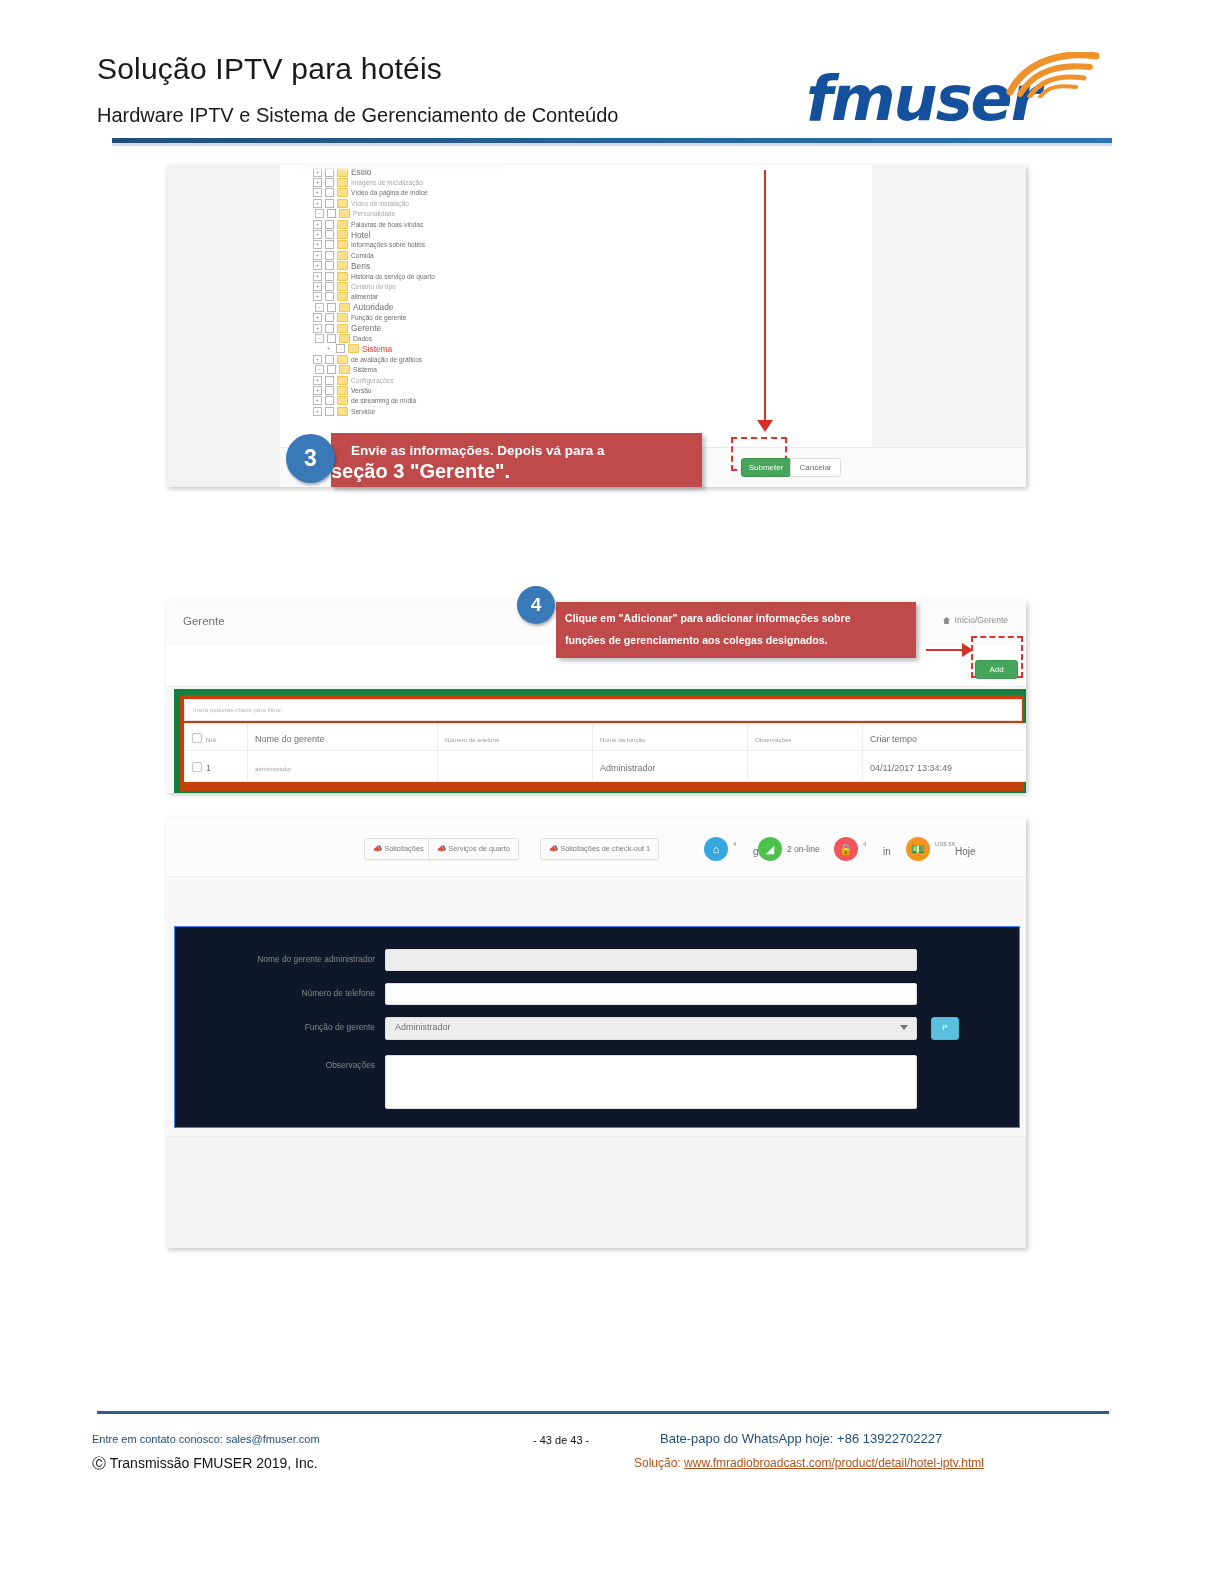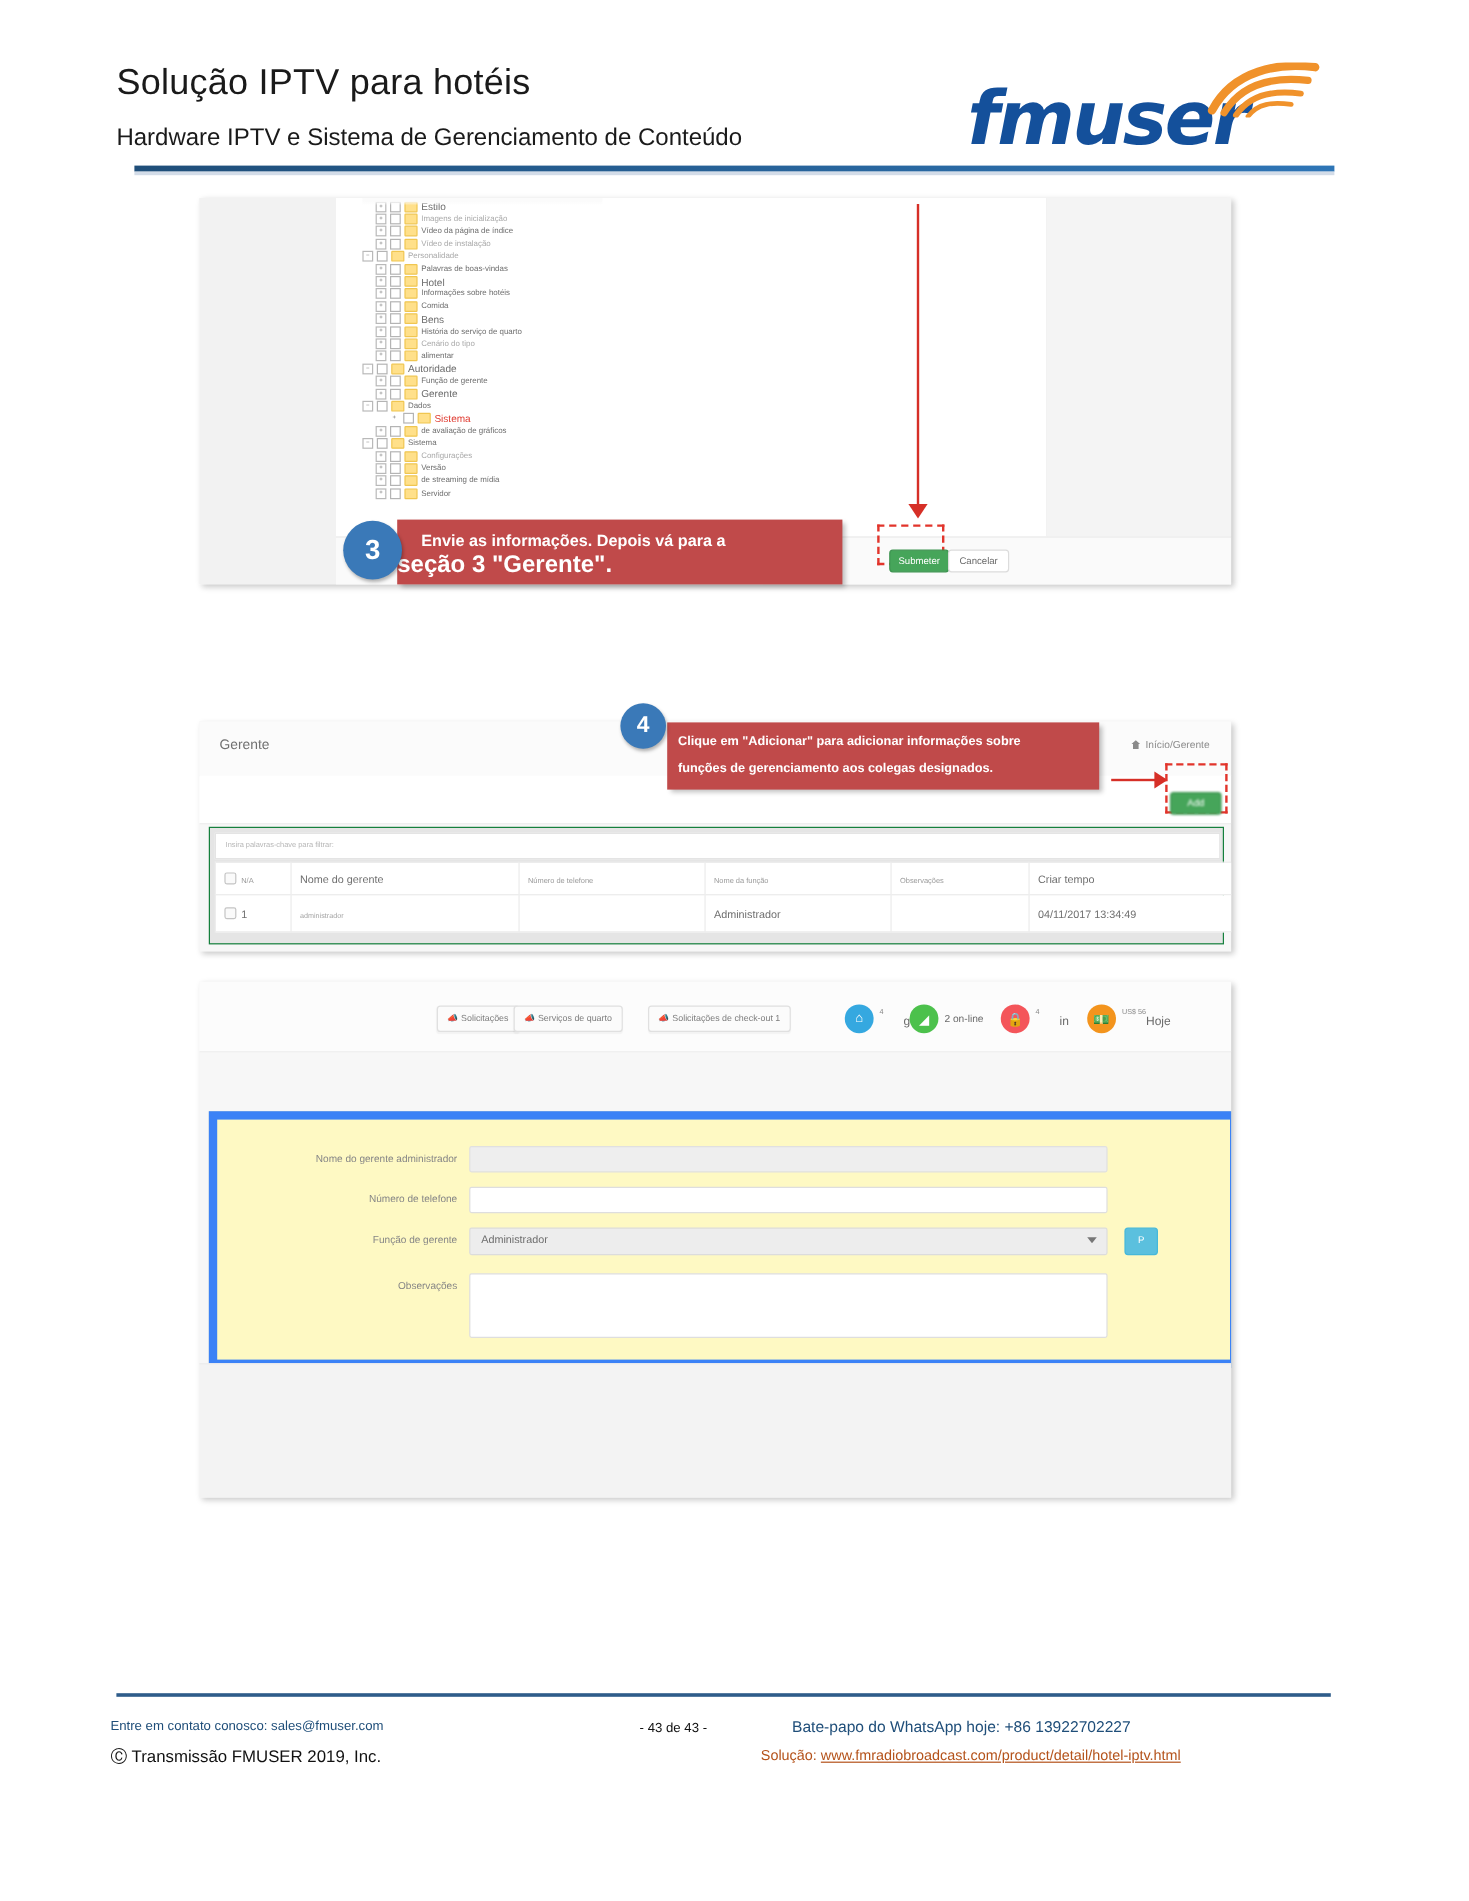--- a/index.html
+++ b/index.html
@@ -30,21 +30,21 @@
   .tree{position:absolute;left:136px;top:2px;width:330px;}
   .tnode{display:flex;align-items:center;height:10.4px;white-space:nowrap;color:#6d6d6d;}
   .tnode .exp{width:7px;height:7px;border:1px solid #b9b9b9;background:#fff;margin-right:3px;font-size:5px;line-height:6px;text-align:center;color:#777;flex:none;}
   .tnode .exp.blank{border-color:transparent;background:transparent;}
   .tnode .cb{width:7px;height:7px;border:1px solid #b4b4b4;background:#fff;margin-right:3px;flex:none;}
   .tnode .fld{width:9px;height:7px;background:#ffe08a;border:1px solid #f0c651;border-radius:1px;margin-right:3px;flex:none;}
   .tnode .lbl{font-size:6.6px;}
   .tnode.big .lbl{font-size:8.4px;}
   .tnode.red .lbl{color:#e03c32;font-size:8.4px;}
   .tnode.faint .lbl{color:#a9a9a9;filter:blur(.35px);}
-  .tnode.ind1{margin-left:0px;}
+  .tnode.ind1{margin-left:13px;}
   .tnode.ind2{margin-left:11px;}
   .tnode.ind3{margin-left:22px;}
   .tree-topcut{position:absolute;left:136px;top:0px;width:200px;height:6px;background:linear-gradient(to bottom,#fbfbfb 45%,rgba(251,251,251,0));z-index:3;}
 
   
   .s1-arrow{position:absolute;left:764px;top:170px;width:2px;height:255px;background:#d62f27;}
   .s1-arrowhead{position:absolute;left:757px;top:420px;width:0;height:0;border-left:8px solid transparent;border-right:8px solid transparent;border-top:12px solid #d62f27;}
   .s1-dash{position:absolute;left:731px;top:437px;width:52px;height:30px;border:2.5px dashed #e2342b;}
   .btn-green{background:#46a55a;color:#fff;border:1px solid #3d9350;border-radius:3px;font-size:8px;text-align:center;}
   .btn-white{background:#fff;color:#6a6a6a;border:1px solid #dcdcdc;border-radius:3px;font-size:8px;text-align:center;}
@@ -58,21 +58,21 @@
   #callout1 .c-l2{position:absolute;left:0px;top:27px;font-size:20px;font-weight:bold;white-space:nowrap;}
   .badge{position:absolute;border-radius:50%;background:#3a79b8;color:#fff;display:flex;align-items:center;justify-content:center;font-size:23px;font-weight:bold;box-shadow:1px 2px 3px rgba(0,0,0,.3);}
   #badge1{left:286px;top:434px;width:49px;height:49px;}
 
   
   #shot2{left:166px;top:601px;width:860px;height:192px;background:#f7f7f7;overflow:hidden;}
   #shot2 .topbar{position:absolute;left:0;top:0;width:860px;height:45px;background:#fbfbfb;border-bottom:1px solid #eaeaea;}
   #shot2 .title{position:absolute;left:17px;top:14px;font-size:11.5px;color:#707070;}
   #shot2 .crumb{position:absolute;right:18px;top:14px;font-size:8.5px;color:#8b8b8b;display:flex;align-items:center;gap:4px;justify-content:flex-end;}
   #shot2 .strip{position:absolute;left:0;top:45px;width:860px;height:40px;background:#fff;border-bottom:1px solid #ececec;}
-  #shot2 .card{position:absolute;left:8px;top:88px;width:844px;height:96px;background:#e5e5e5;border:1px solid #15803d;}
+  #shot2 .card{position:absolute;left:8px;top:88px;width:844px;height:96px;background:#c2410c;border:6px solid #15803d;}
   .filt{position:absolute;left:4px;top:4px;width:836px;height:20px;border:1px solid #e4e4e4;background:#fff;}
   .filt span{position:absolute;left:8px;top:6px;font-size:6.2px;color:#b6b6b6;filter:blur(.3px);}
   table.gtbl{position:absolute;left:4px;top:28px;width:836px;border-collapse:collapse;table-layout:fixed;}
   table.gtbl th,table.gtbl td{border:1px solid #ededed;padding:0 7px;text-align:left;vertical-align:middle;color:#6f6f6f;background:#fff;}
   table.gtbl th{height:26px;font-weight:normal;}
   table.gtbl td{height:30px;}
   .th-sm{font-size:6.2px;color:#9a9a9a;filter:blur(.25px);}
   .th-md{font-size:9px;color:#6f6f6f;}
   .cb-sq{display:inline-block;width:8px;height:8px;border:1px solid #c4c4c4;background:#fafafa;border-radius:2px;vertical-align:middle;margin-right:4px;}
   .cell-sm{font-size:6px;color:#a5a5a5;filter:blur(.35px);}
@@ -92,21 +92,21 @@
   .qbtn{position:absolute;top:20px;height:20px;line-height:19px;border:1px solid #e0e0e0;border-radius:3px;background:#fbfbfb;color:#7d7d7d;font-size:7.4px;padding:0 8px;white-space:nowrap;box-shadow:0 1px 1px rgba(0,0,0,.04);}
   .stat{position:absolute;top:19px;display:flex;align-items:center;gap:5px;}
   .stat .dot{width:24px;height:24px;border-radius:50%;display:flex;align-items:center;justify-content:center;color:#fff;font-size:11px;}
   .stat .txt{line-height:1.05;}
   .stat .n{font-size:6px;color:#8a8a8a;display:block;}
   .stat .w{font-size:10px;color:#6a6a6a;display:block;margin-left:20px;}
   .stat .inline{font-size:8.5px;color:#6a6a6a;}
   #shot3 .subbar{position:absolute;left:0;top:58px;width:860px;height:44px;background:#fbfbfb;border-bottom:1px solid #ececec;}
   #shot3 .sub-title{position:absolute;left:17px;top:15px;font-size:10px;color:#757575;}
   #shot3 .sub-crumb{position:absolute;right:18px;top:15px;font-size:9px;color:#7b7b7b;display:flex;align-items:center;gap:7px;}
-  #shot3 .formcard{position:absolute;left:8px;top:108px;width:844px;height:200px;background:#fef9c3;border:7px solid #3b82f6;}
+  #shot3 .formcard{position:absolute;left:8px;top:108px;width:844px;height:200px;background:#0f172a;border:1px solid #3b82f6;}
   .frow{position:absolute;left:0;width:844px;display:flex;align-items:flex-start;}
   .flabel{width:200px;text-align:right;padding-right:10px;font-size:8.4px;color:#868686;padding-top:5px;}
   .finput{width:530px;height:20px;border:1px solid #dedede;background:#fff;border-radius:2px;}
   .finput.dis{background:#eeeeee;border-color:#e0e0e0;}
   .fselect{width:530px;height:21px;border:1px solid #dcdcdc;background:#ededed;border-radius:2px;position:relative;}
   .fselect .sv{position:absolute;left:9px;top:4px;font-size:9px;color:#6e6e6e;}
   .fselect .caret{position:absolute;right:8px;top:7px;width:0;height:0;border-left:4px solid transparent;border-right:4px solid transparent;border-top:5px solid #777;}
   .pbtn{width:26px;height:21px;margin-left:14px;background:#5bc0de;border:1px solid #46b8da;border-radius:3px;color:#fff;font-size:8px;text-align:center;line-height:20px;}
   .farea{width:530px;height:52px;border:1px solid #dedede;background:#fff;border-radius:2px;}
   #shot3 .btnrow{position:absolute;left:0;top:279px;width:844px;display:flex;justify-content:flex-start;padding-left:500px;}

